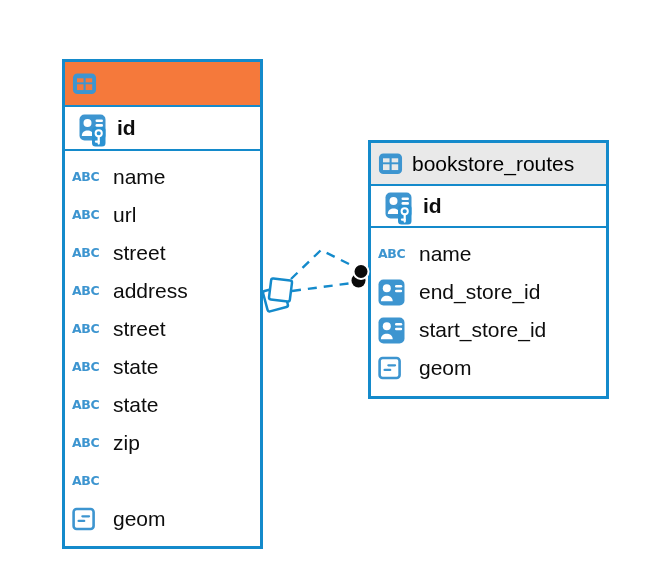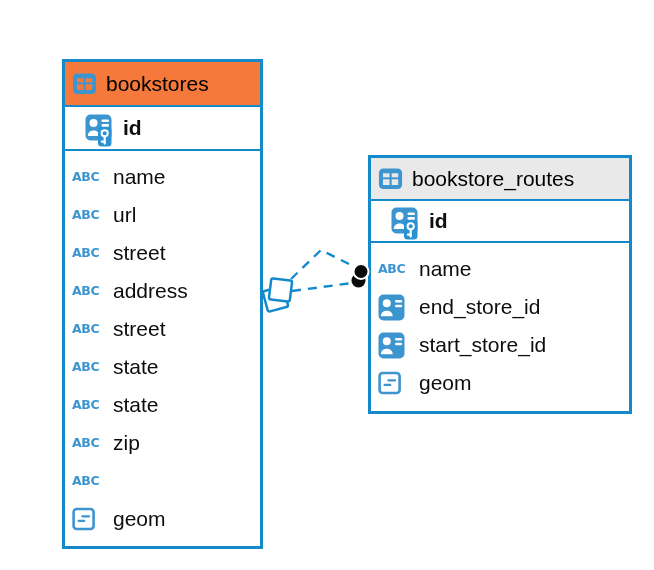--- a/index.html
+++ b/index.html
@@ -10,29 +10,29 @@
     --hdr-gray:#E9E9E9;
     --marker:#0A0A0A;
     --text:#0D0D0D;
   }
   *{box-sizing:border-box;margin:0;padding:0}
   body{background:#fff;font-family:"Liberation Sans","DejaVu Sans",sans-serif}
   .canvas{position:relative;width:654px;height:570px;background:#fff;overflow:hidden}
 
   .etable{position:absolute;background:#fff;border:3px solid var(--accent)}
   .tbl-left{left:62px;top:59px;width:201px;height:490px}
-  .tbl-right{left:368px;top:155px;width:264px;height:259px}
+  .tbl-right{left:368px;top:140px;width:241px;height:259px}
 
   .thead{display:flex;align-items:center;gap:9px;padding:0 6px 0 7px;
          border-bottom:2px solid var(--accent)}
   .tbl-left  .thead{height:45px;background:var(--hdr-orange)}
   .tbl-right .thead{height:43px;background:var(--hdr-gray)}
   .tname{font-size:21px;color:#000;white-space:nowrap}
 
-  .keyrow{display:flex;align-items:center;gap:8px;padding:0 20px;
+  .keyrow{display:flex;align-items:center;gap:8px;padding:0 14px;
           border-bottom:2px solid var(--accent)}
   .tbl-left  .keyrow{height:44px}
   .tbl-right .keyrow{height:42px}
   .keyrow .lbl{font-weight:700;font-size:21px;color:var(--text)}
   .pk-svg{overflow:visible;margin-top:5px;flex:0 0 auto}
 
   .tbody{padding:7px 0 4px}
   .tbl-right .tbody{padding:7px 0 3px}
   .row{display:flex;align-items:center;gap:10px;padding:0 7px;height:38px}
   .icon-slot{flex:0 0 31px;display:flex;align-items:center}
@@ -65,21 +65,20 @@
         <rect x="14.2" y="13.8" width="6.8" height="6" fill="#000"></rect>
       </mask>
     </defs>
   </svg>
 
   <div class="etable tbl-left">
     <div class="thead">
       <svg width="25" height="25" viewBox="0 0 26 26">
         <rect x="1" y="2.5" width="24" height="21.5" rx="4.5" class="ic-fill" mask="url(#tgm)"></rect>
       </svg>
-      <span class="tname">bookstores</span>
     </div>
 
     <div class="keyrow">
       <svg class="pk-svg" width="30" height="33" viewBox="0 0 30 33">
         <rect x="0.5" y="0.5" width="26" height="26" rx="5" class="ic-fill"></rect>
         <circle cx="8.5" cy="9" r="4" fill="#fff"></circle>
         <path d="M2.8 22 C2.8 14.8 14.4 14.8 14.4 22 L2.8 22 Z" fill="#fff"></path>
         <rect x="16.5" y="5.4" width="7.5" height="2.6" rx="1.3" fill="#fff"></rect>
         <rect x="16.5" y="10.1" width="7.5" height="2.6" rx="1.3" fill="#fff"></rect>
         <rect x="13" y="13" width="13.5" height="19.5" rx="3.5" class="ic-fill2"></rect>

